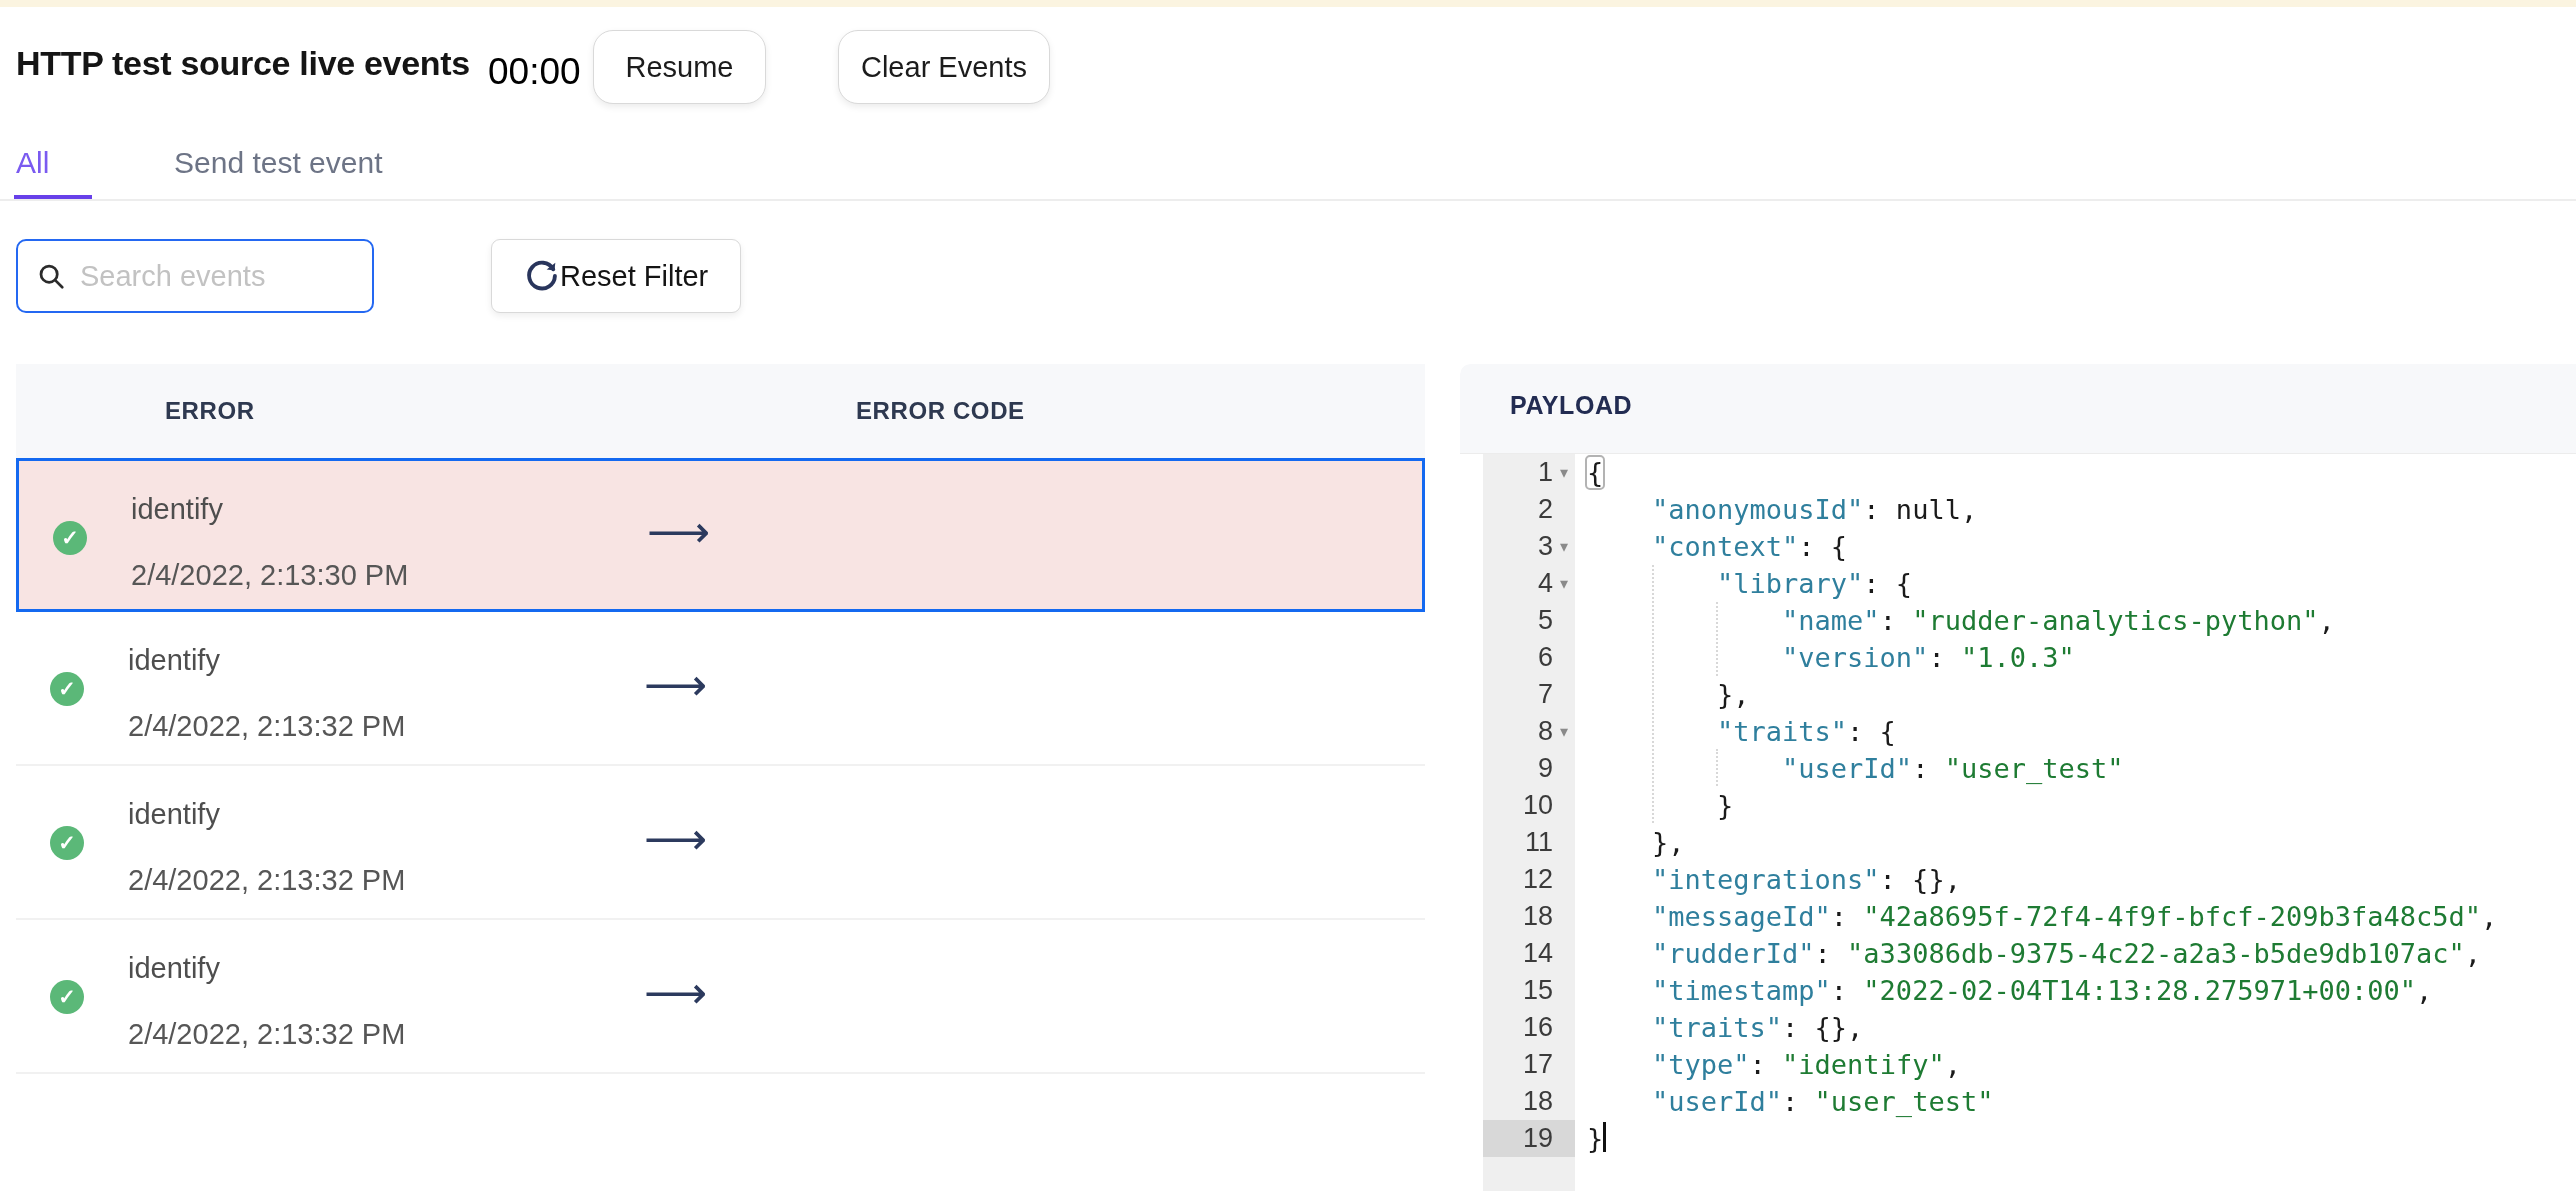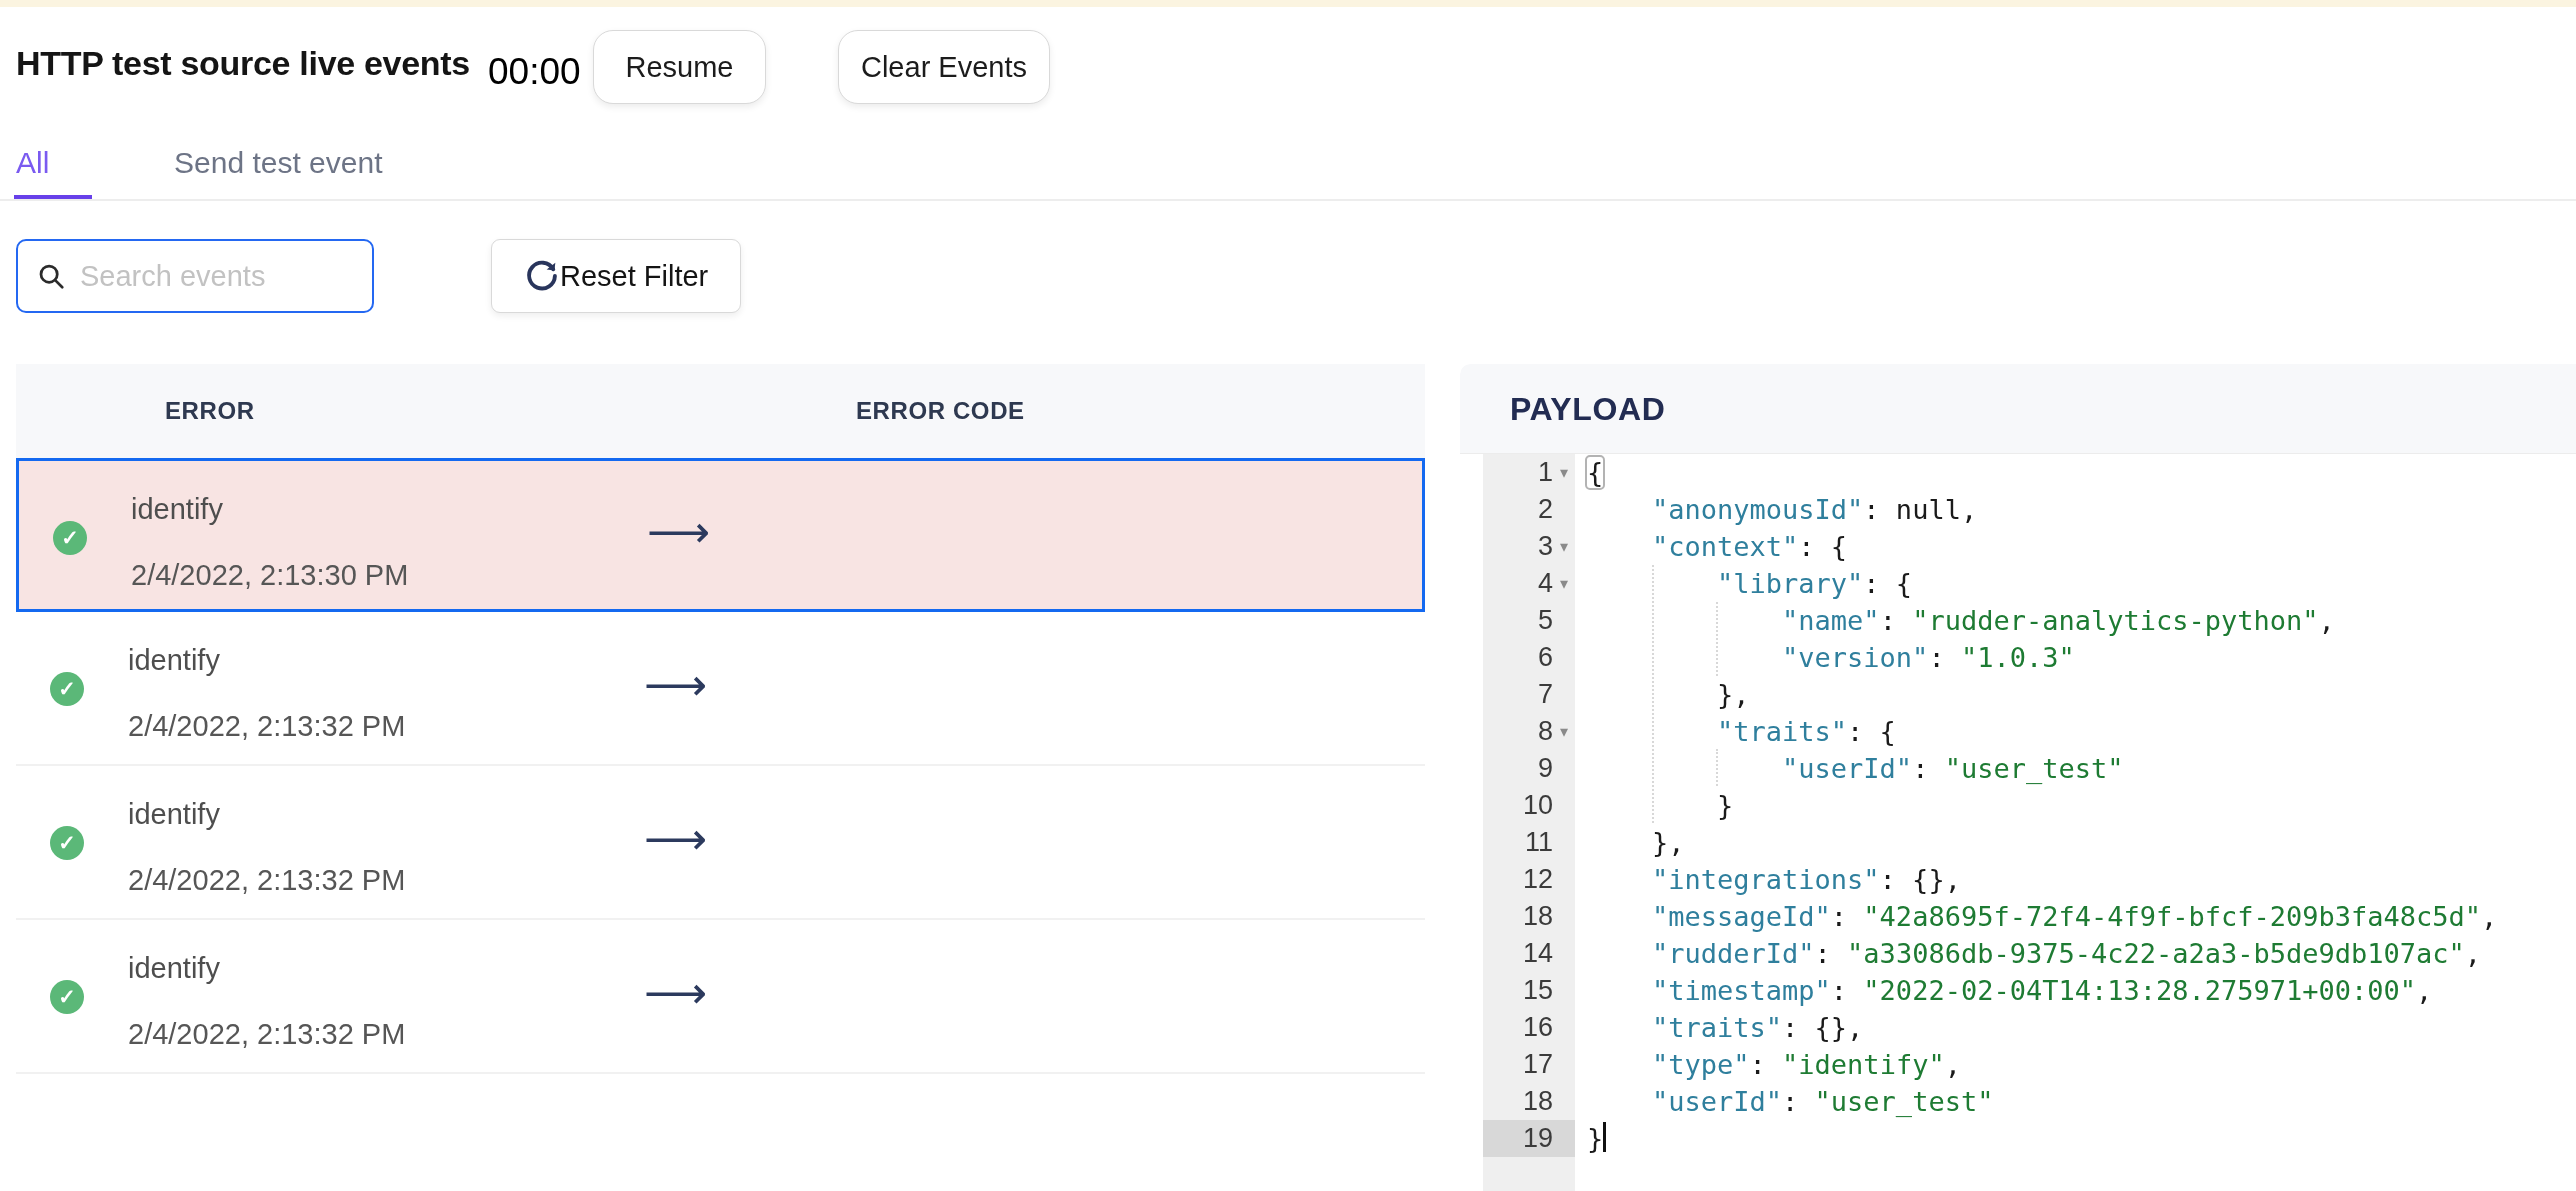--- a/index.html
+++ b/index.html
@@ -48,21 +48,21 @@
                 display:flex; align-items:center; justify-content:center; }
   .evt-name { position:absolute; left:112px; top:32px; font-size:29px; color:#4e4e4e; }
   .evt-time { position:absolute; left:112px; top:78px; font-size:29px; color:#565656;margin-top:20px; }
   .row-arrow { position:absolute; left:628px; top:50%; transform:translateY(-56%);
                font-size:44px; color:#2c3a5e; line-height:1; font-family:"DejaVu Sans", sans-serif; }
 
   .payload-panel { position:absolute; left:1460px; top:364px; width:1116px; height:827px;
                    background:#fff; border-top-left-radius:10px; overflow:hidden; }
   .payload-head { height:90px; background:#f7f8fa; border-bottom:1px solid #ececec;
                   border-top-left-radius:10px; position:relative; }
-  .payload-title { position:absolute; left:50px; top:27px; font-size:32px; font-weight:700;
+  .payload-title { position:absolute; left:50px; top:27px; font-size:25px; font-weight:700;
                    color:#222c52; letter-spacing:0.6px; }
   .editor { position:absolute; left:0; top:90px; right:0; bottom:0; background:#fff; }
   .gutter { position:absolute; left:23px; top:0; width:92px; height:100%; background:#efefef; }
   .gutter-row { display:flex; align-items:center; height:37px; }
   .gutter-row.active { background:#d8d8d8; }
   .lnum { width:70px; text-align:right; font-size:27px; color:#3b3b3b; }
   .fold { width:22px; text-align:center; font-size:16px; color:#8a8a8a; }
   .code { position:absolute; left:127px; top:0; font-family:"DejaVu Sans Mono", monospace;
           font-size:27px; line-height:37px; white-space:pre; color:#1a1a1a; }
   .code-line { height:37px; }

